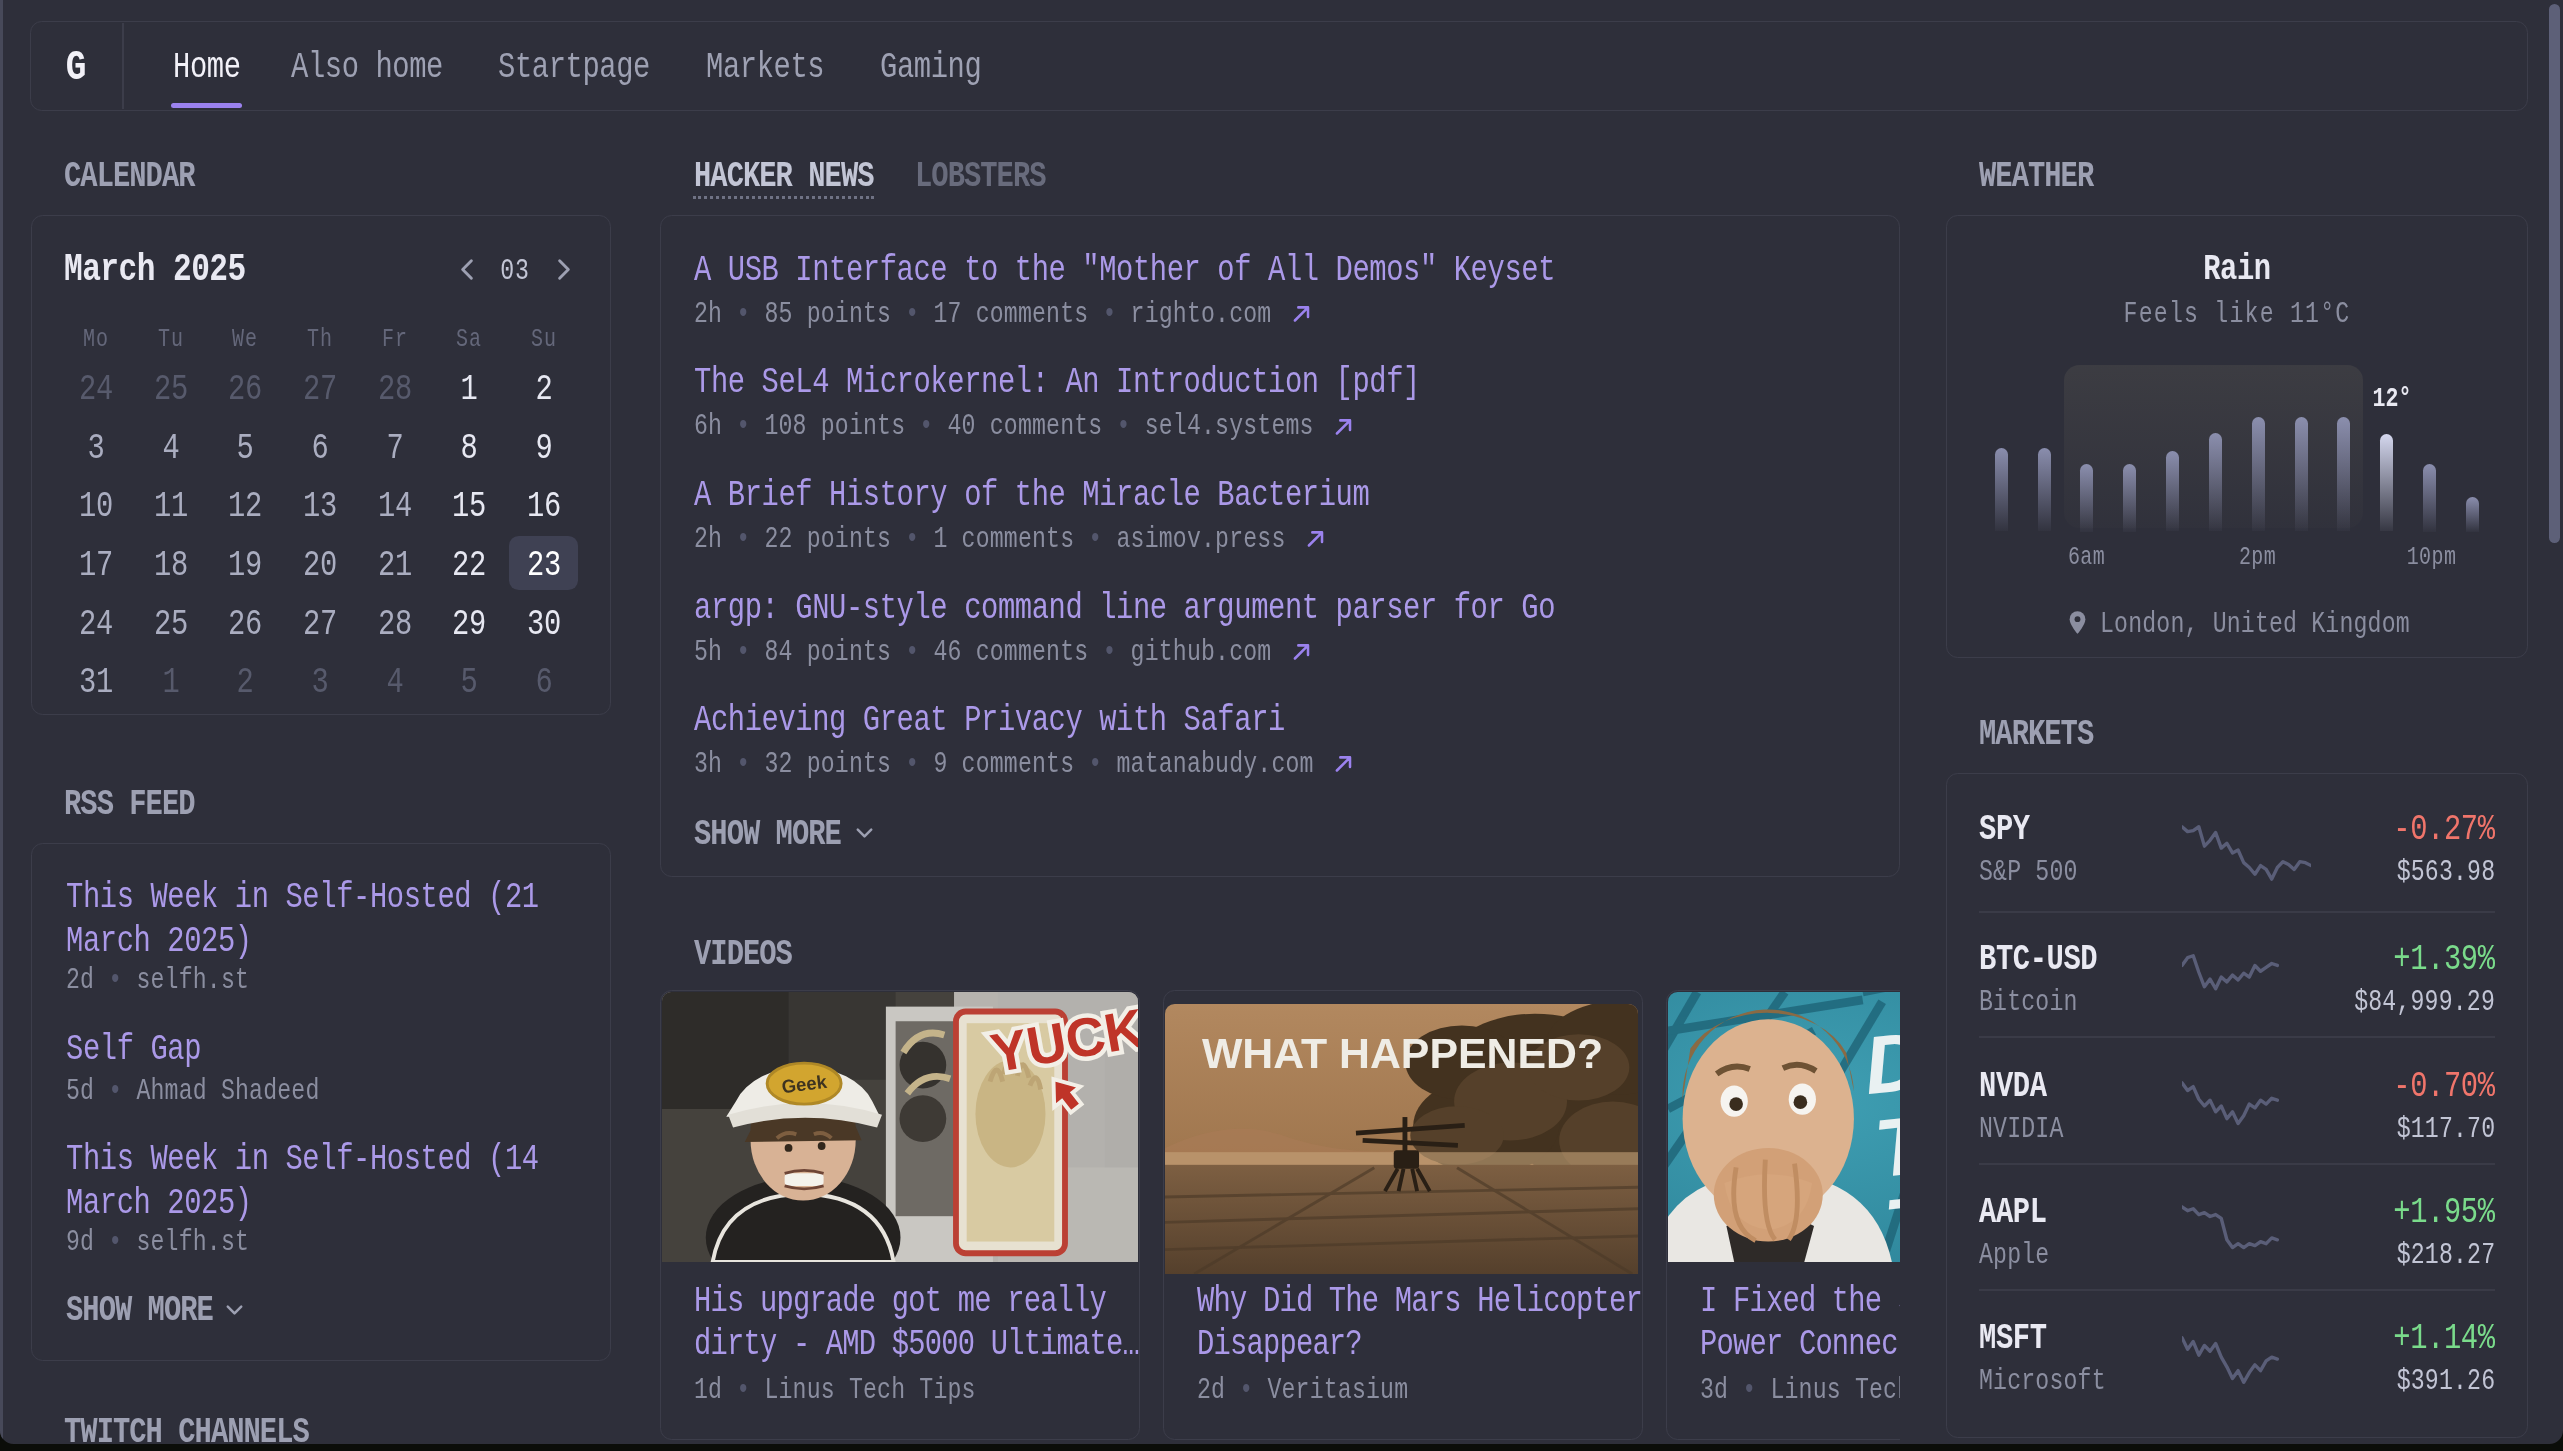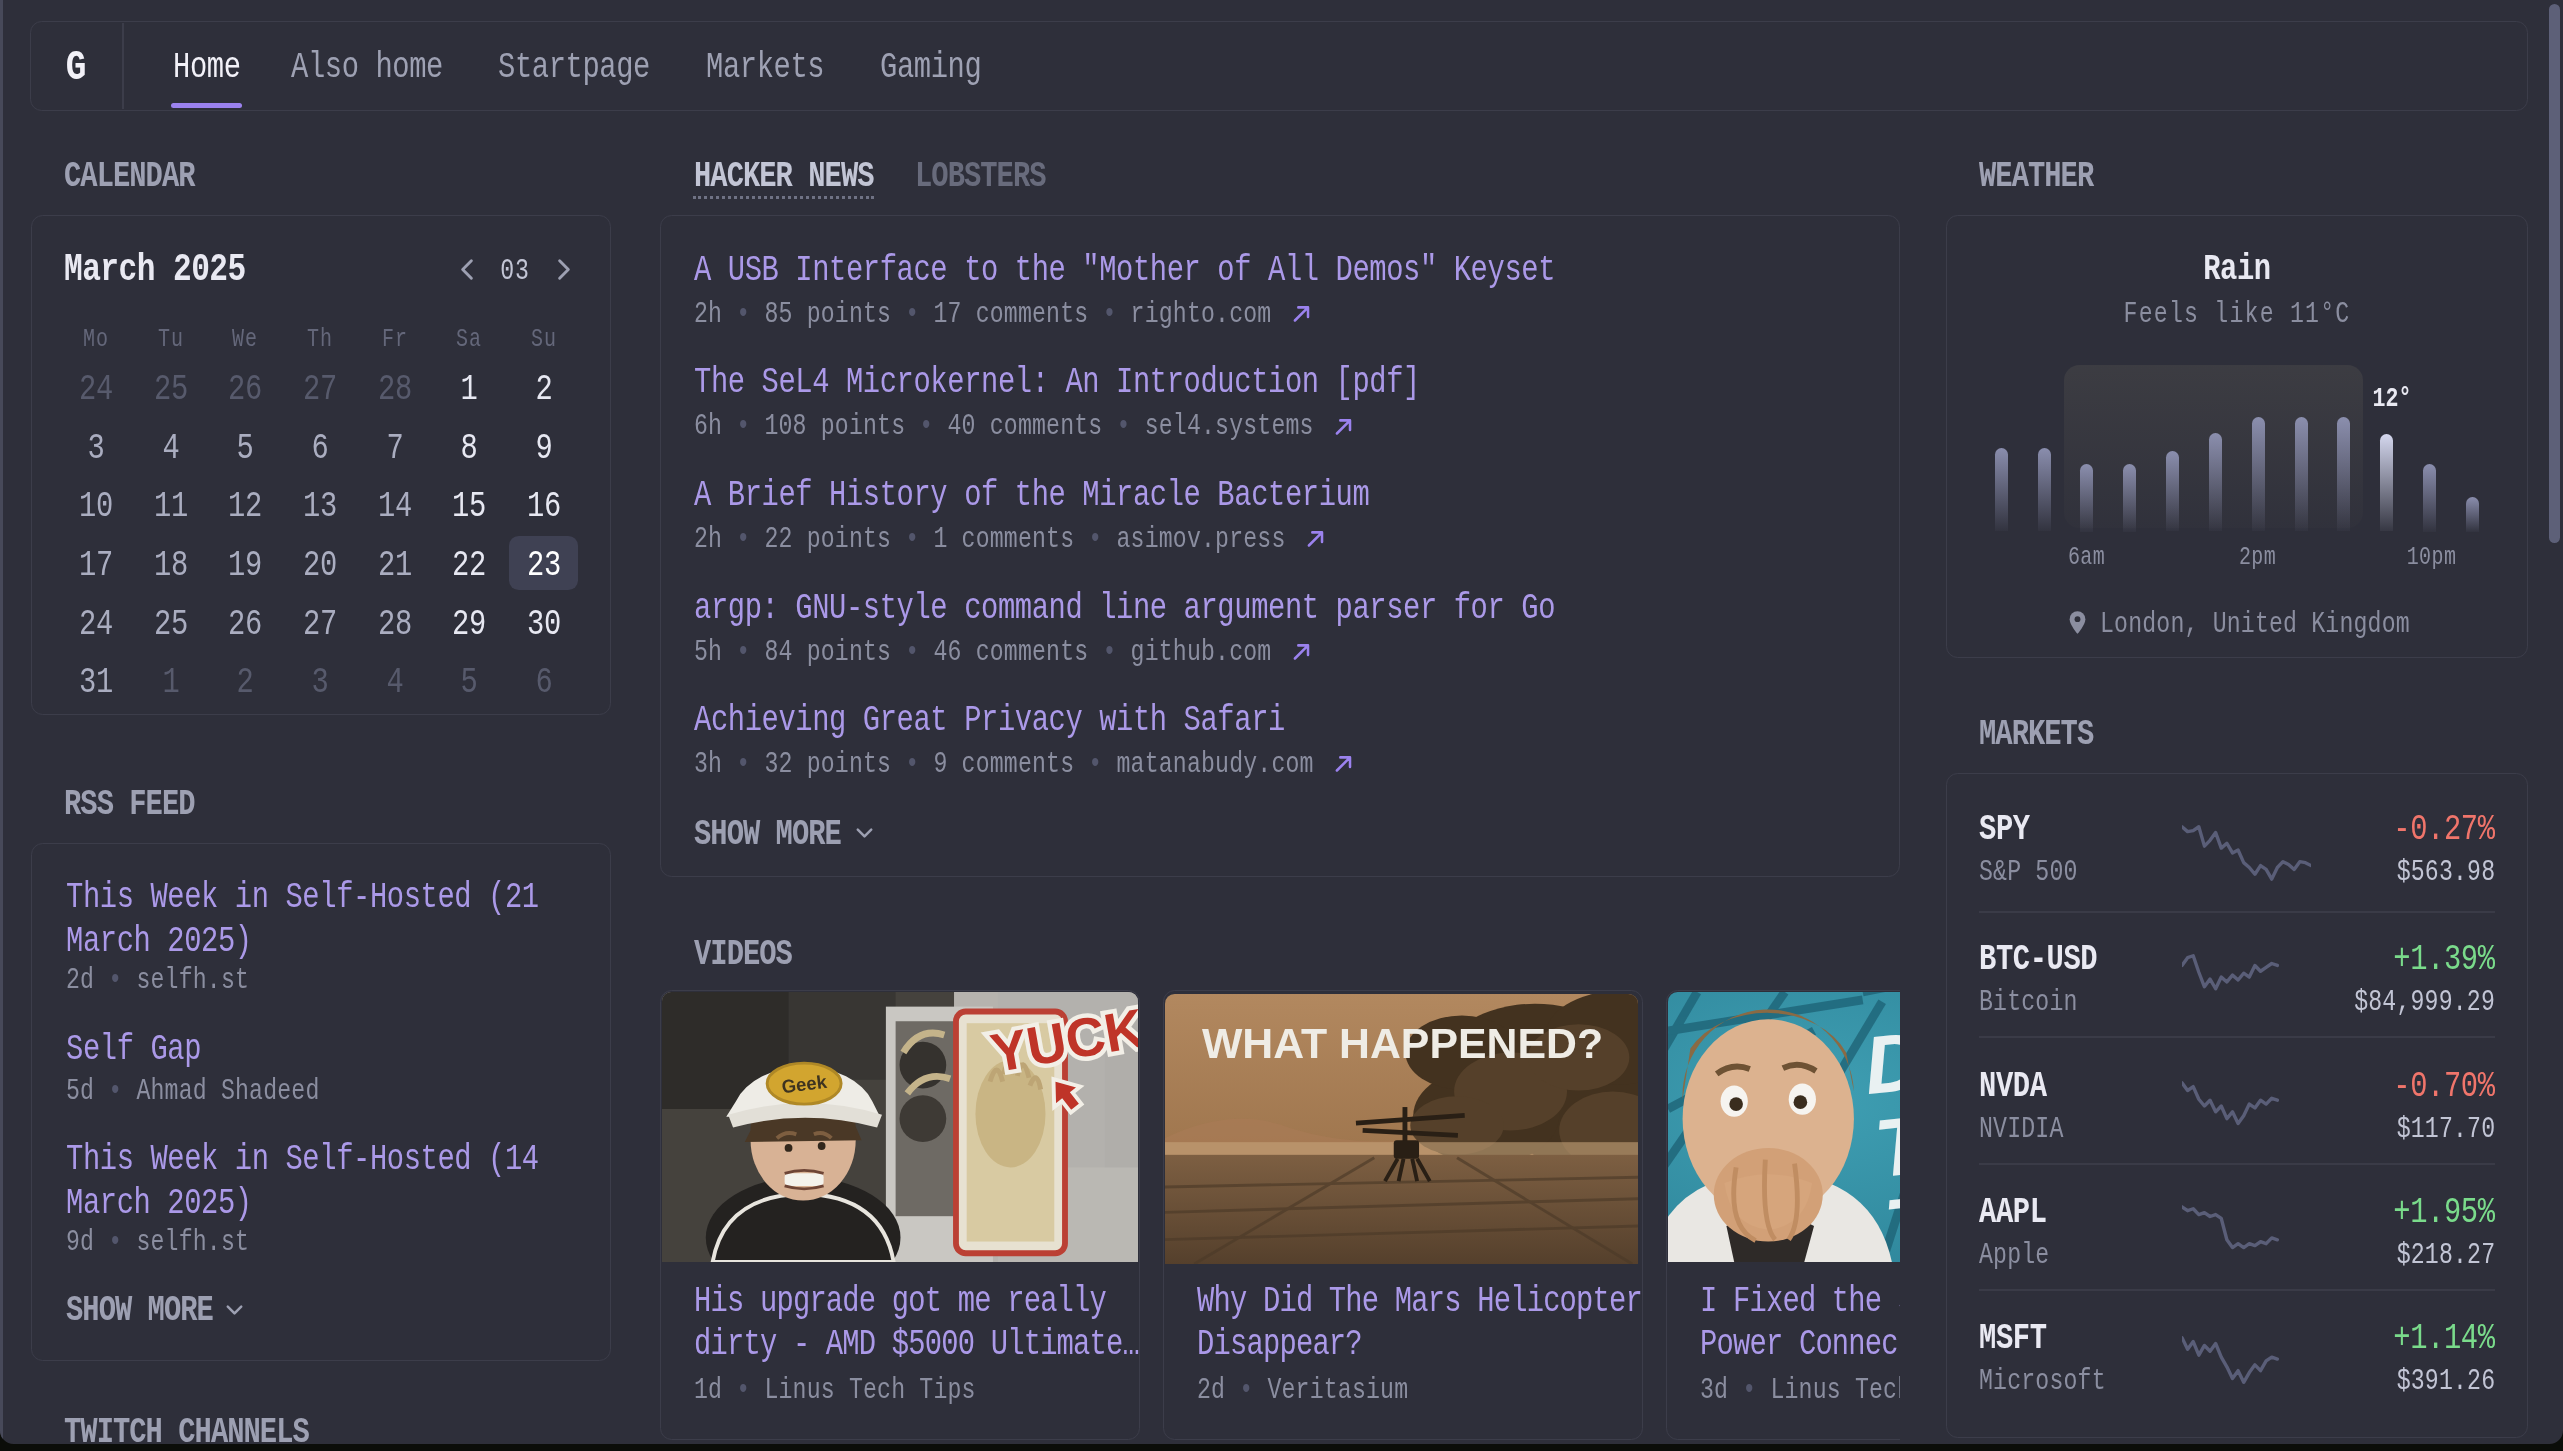--- a/index.html
+++ b/index.html
@@ -165,21 +165,21 @@
 <text x="146" y="101" font-family="Liberation Sans,sans-serif" font-size="19" font-weight="700" fill="#3d3320" text-anchor="middle" transform="rotate(-7 146 94)">Geek</text>
 <path d="M118 150 q9 -8 20 -4 M156 146 q10 -4 18 4" stroke="#7d5e40" stroke-width="4" fill="none"></path>
 <circle cx="130" cy="160" r="4" fill="#32271c"></circle>
           <circle cx="164" cy="158" r="4" fill="#32271c"></circle>
 <rect x="126" y="186" width="40" height="13" rx="4" fill="#f4f2ec"></rect>
 <path d="M126 186 q20 -6 40 0 M126 199 q20 6 40 0" stroke="#6e4536" stroke-width="3" fill="none"></path>
 </svg></div>
 <div class="abs" style="left:34px;top:290px;width:428px;font-size:36px;letter-spacing:-1px;color:#ab99e8;line-height:43px;white-space:pre;transform:scaleX(0.8);transform-origin:0 0;">His upgrade got me really<br>dirty - AMD $5000 Ultimate…</div>
 <div class="t" style="left:34px;top:386px;font-size:29px;letter-spacing:0.2px;color:#8b8ea0;transform:scaleX(0.8);transform-origin:0 0;">1d <span style="color:#53566c">•</span> Linus Tech Tips</div>
 <div class="card" style="left:503px;top:0;width:480px;height:450px;"></div>
-<div class="abs" style="left:505px;top:4px;width:473px;height:270px;border-radius:9.7px 9.7px 0 0;overflow:hidden;"><svg width="476" height="270" viewBox="0 0 489 277" preserveAspectRatio="none">
+<div class="abs" style="left:505px;top:14px;width:473px;height:270px;border-radius:9.7px 9.7px 0 0;overflow:hidden;"><svg width="476" height="270" viewBox="0 0 489 277" preserveAspectRatio="none">
 <defs>
             <linearGradient id="sky2" x1="0" y1="0" x2="0" y2="1">
 <stop offset="0" stop-color="#b2885f"></stop>
               <stop offset="0.65" stop-color="#9d744c"></stop>
               <stop offset="1" stop-color="#8f6944"></stop>
             </linearGradient>
 <linearGradient id="gnd2" x1="0" y1="0" x2="0" y2="1">
 <stop offset="0" stop-color="#7d5f42"></stop>
               <stop offset="1" stop-color="#55402c"></stop>
             </linearGradient>

